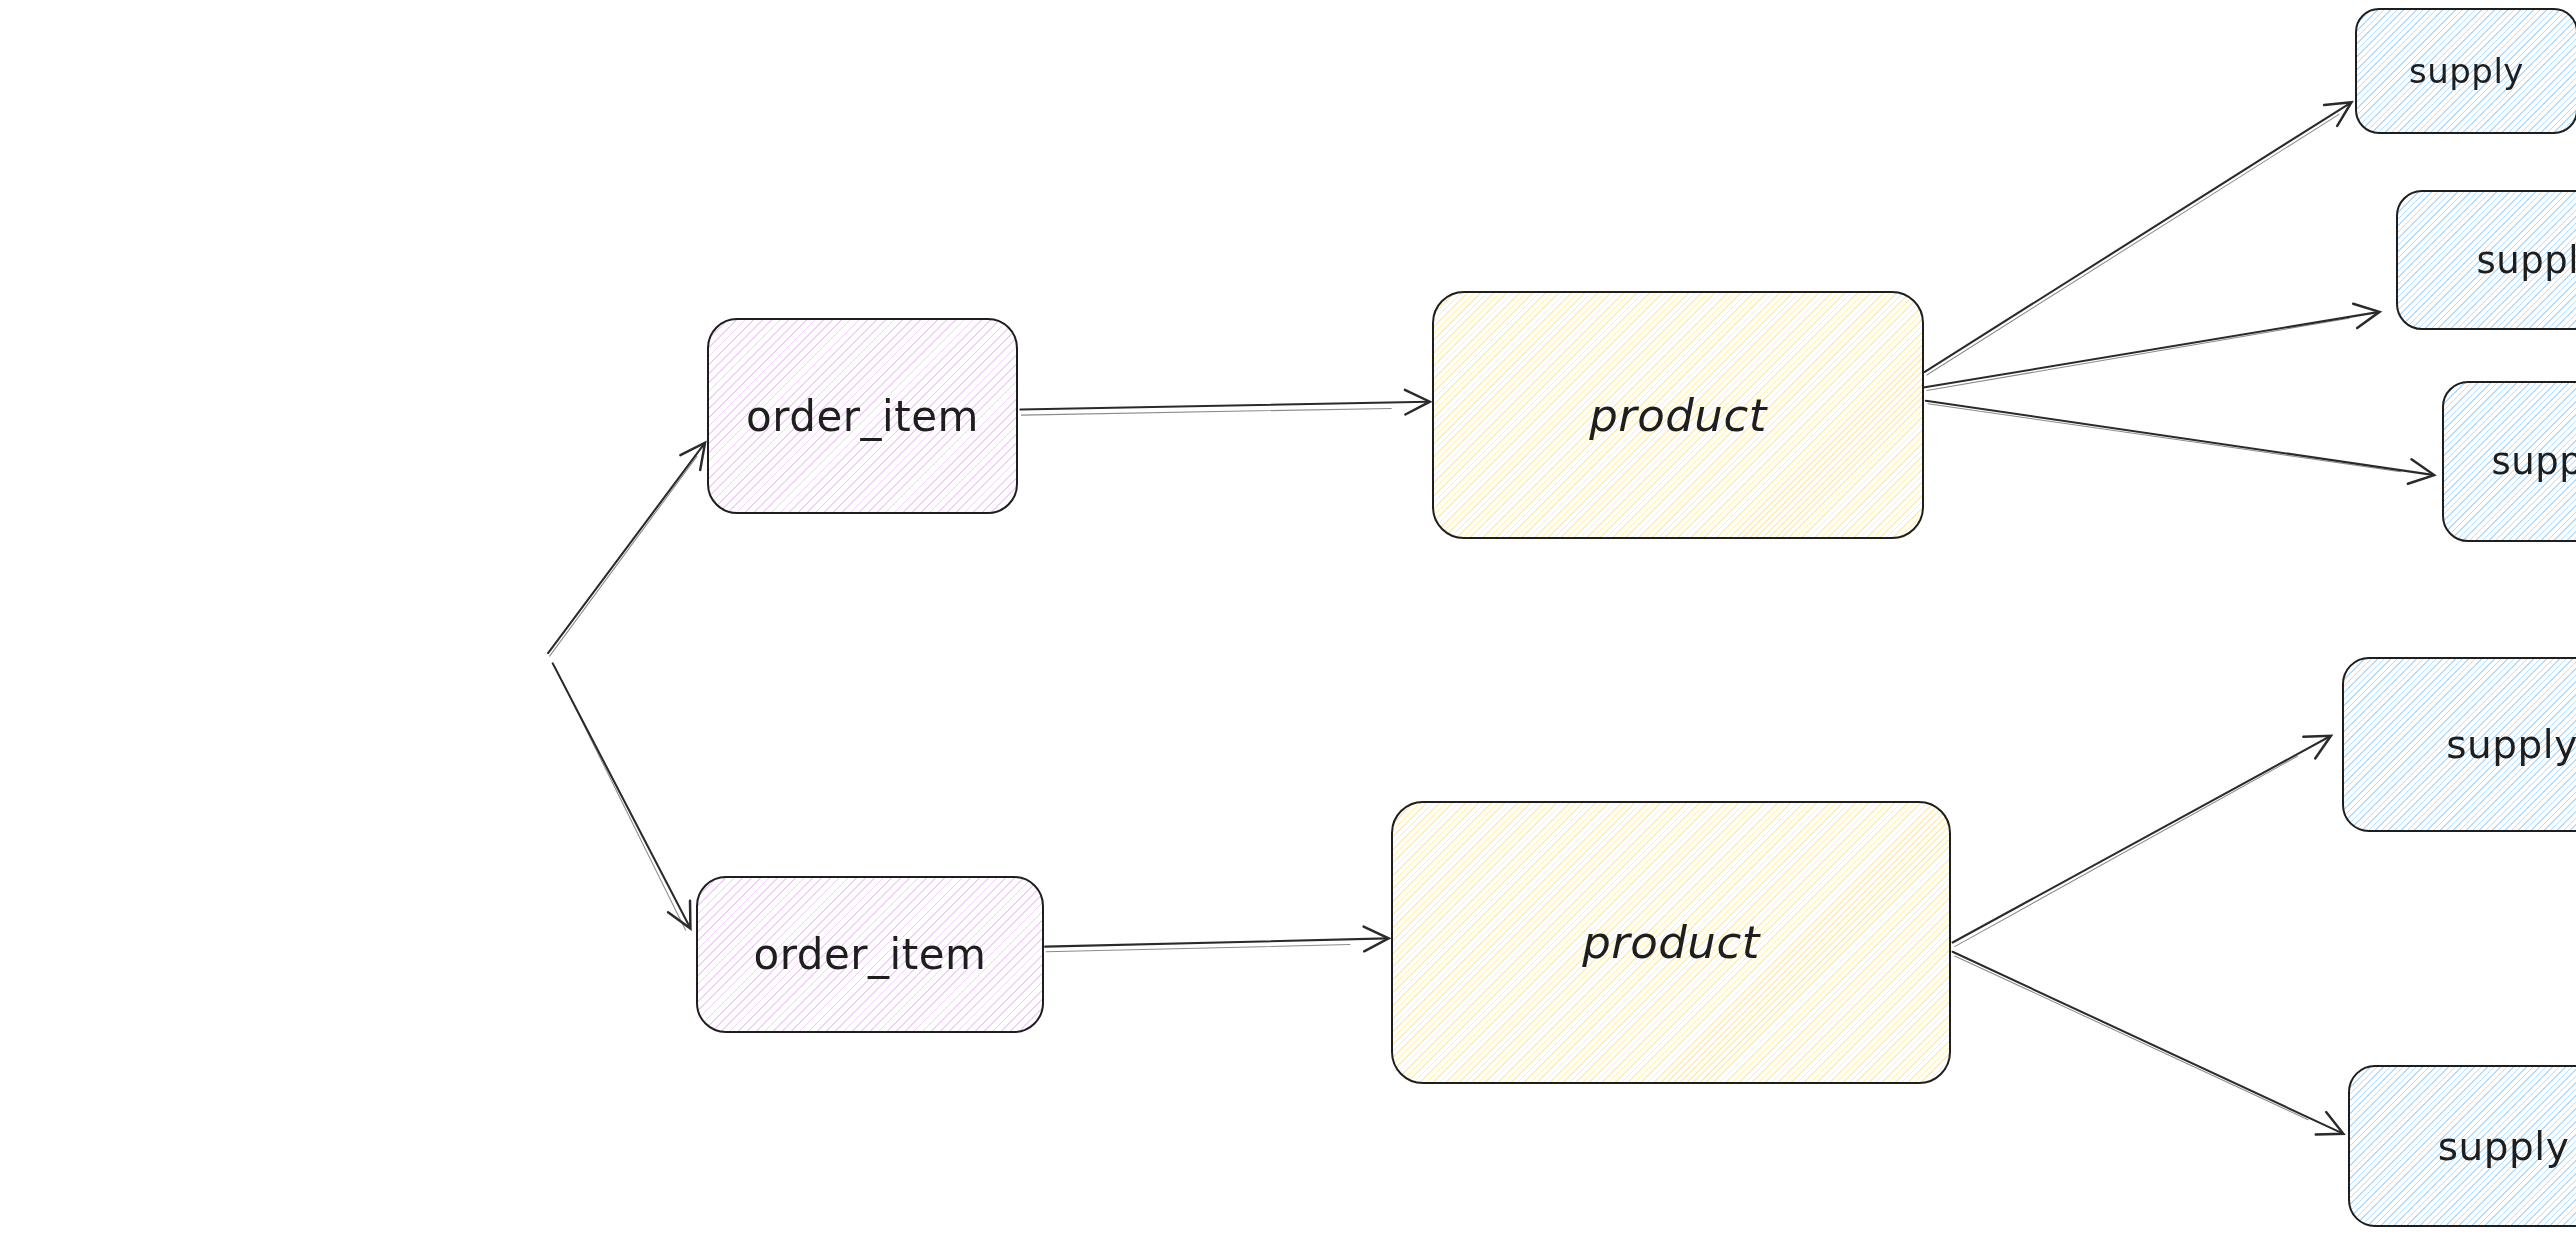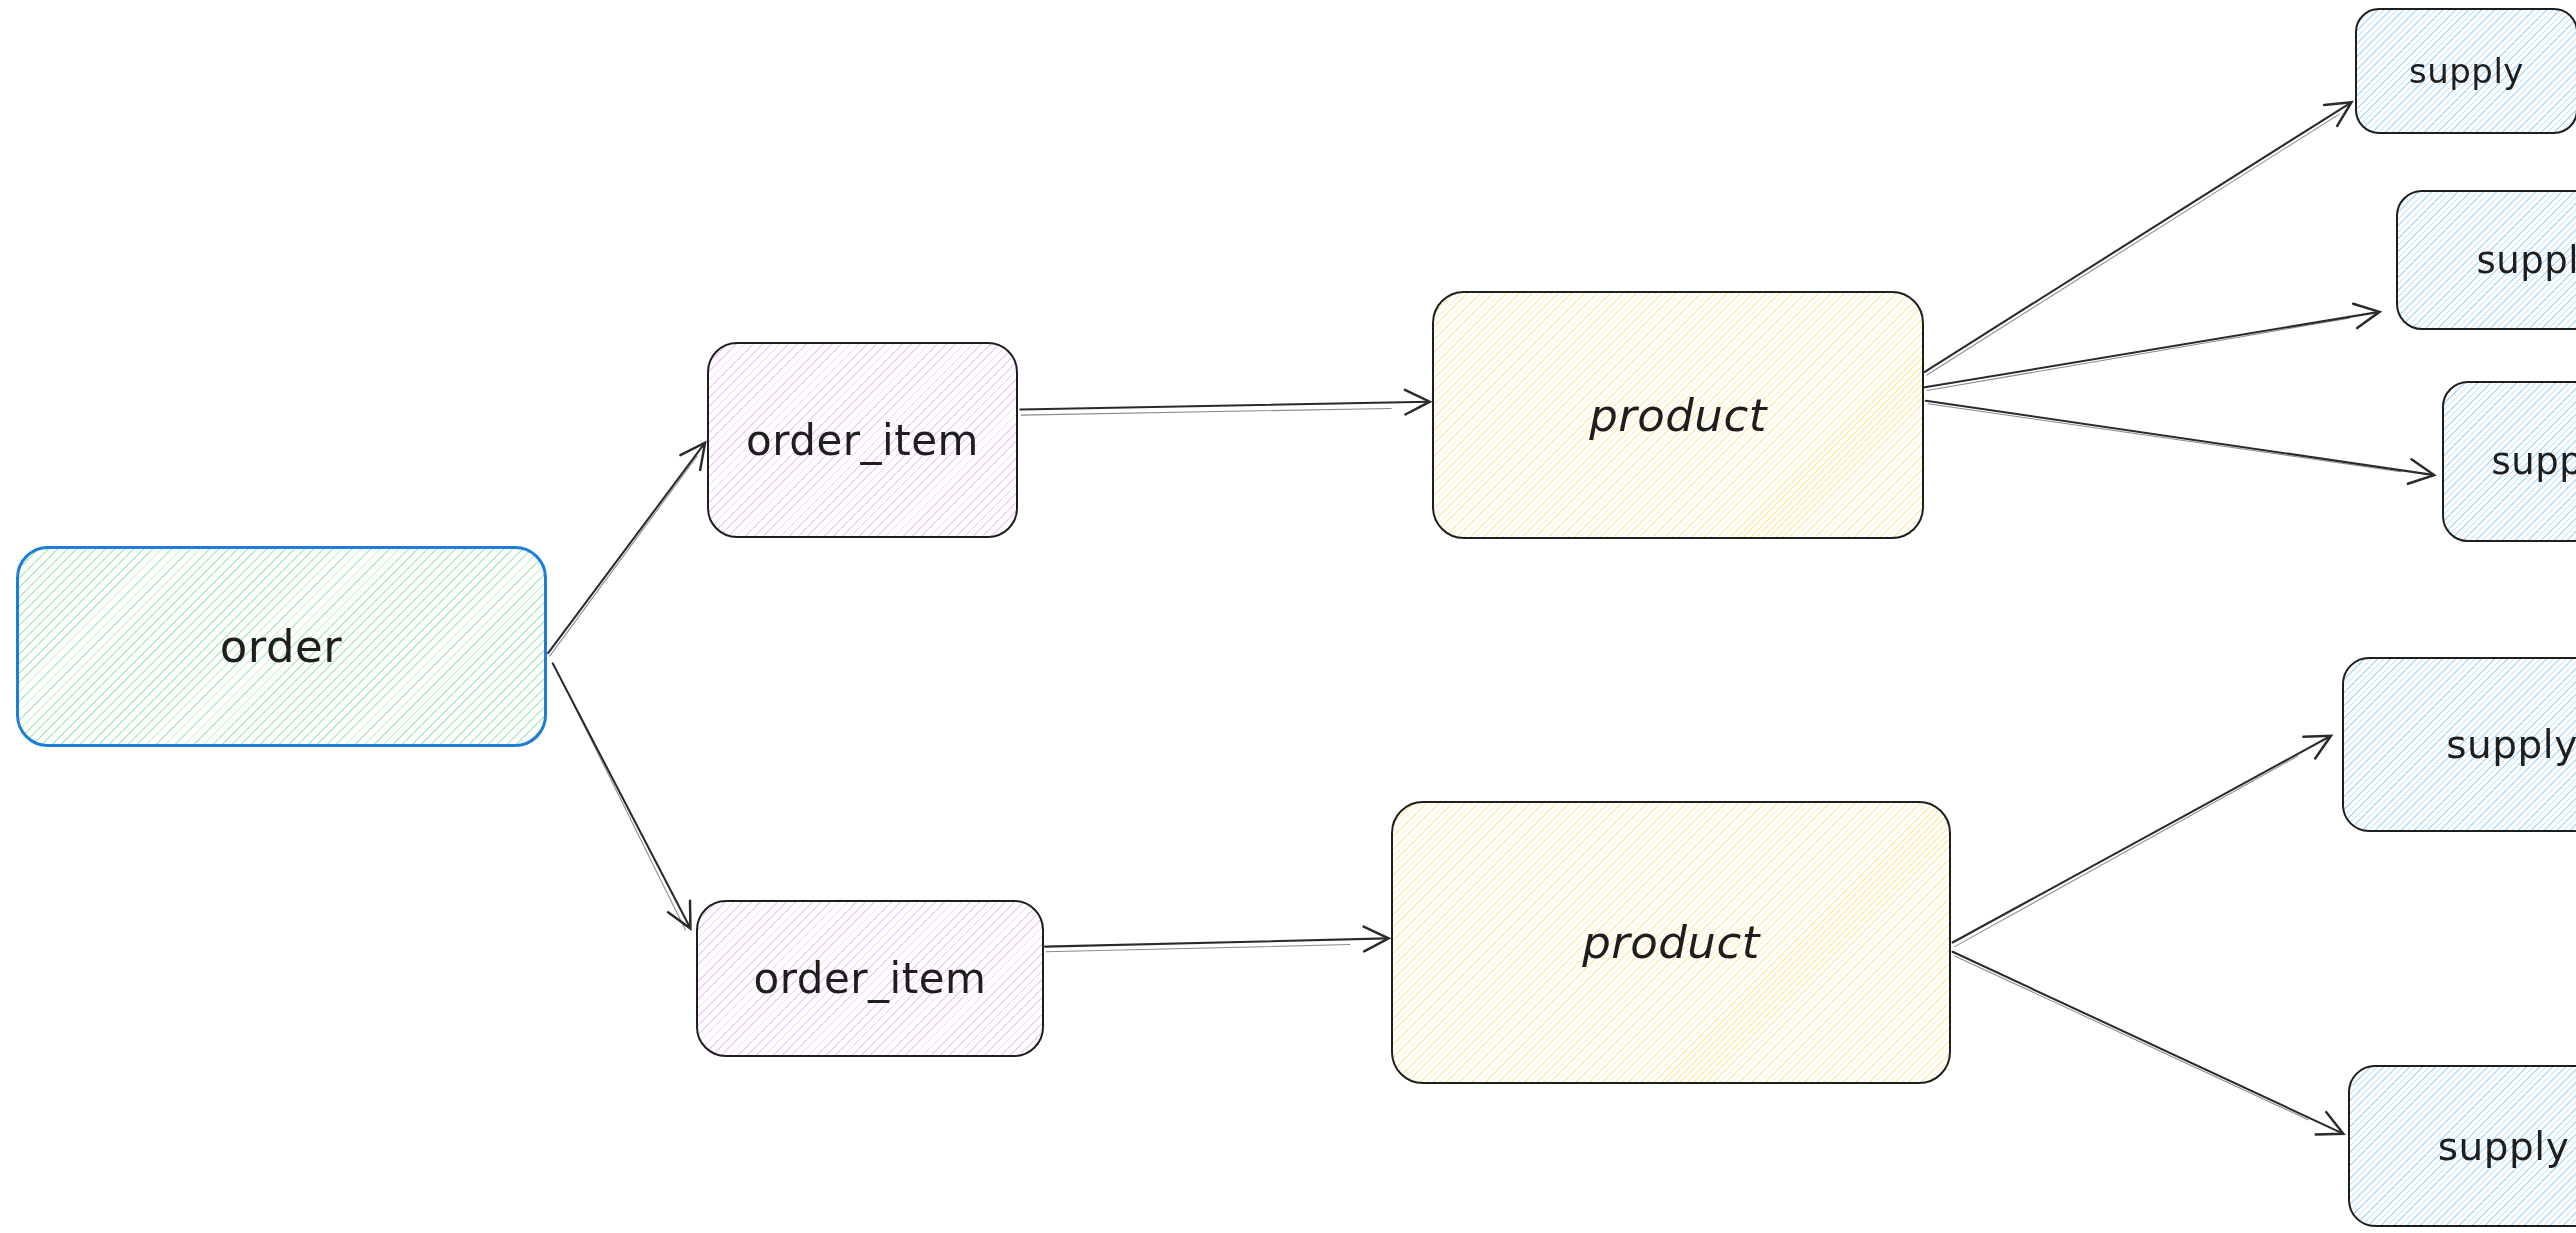--- a/index.html
+++ b/index.html
@@ -32,21 +32,20 @@
   
   .hatch-green {
     background-image: repeating-linear-gradient(135deg,
       rgba(105,219,124,0.50) 0px, rgba(105,219,124,0.50) 1.3px,
       transparent 1.3px, transparent 6.7px);
   }
   .hatch-violet {
     background-image: repeating-linear-gradient(135deg,
       rgba(229,153,247,0.48) 0px, rgba(229,153,247,0.48) 1.2px,
       transparent 1.2px, transparent 6.2px);
-    margin-top: 24px;
   }
   .hatch-yellow {
     background-image: repeating-linear-gradient(135deg,
       rgba(255,212,59,0.42) 0px, rgba(255,212,59,0.42) 1.1px,
       transparent 1.1px, transparent 4.6px);
     font-style: italic;
   }
   .hatch-blue {
     background-image: repeating-linear-gradient(135deg,
       rgba(116,192,252,0.55) 0px, rgba(116,192,252,0.55) 1.1px,
@@ -120,23 +119,20 @@
     <g>
       <line class="arrow-echo" x1="3794" y1="1838" x2="4460" y2="1468"></line>
       <line class="arrow-main" x1="3790" y1="1830" x2="4522" y2="1430" marker-end="url(#head)"></line>
     </g>
     <g>
       <line class="arrow-echo" x1="3794" y1="1856" x2="4480" y2="2174"></line>
       <line class="arrow-main" x1="3790" y1="1848" x2="4546" y2="2200" marker-end="url(#head)"></line>
     </g>
   </svg>
 
-  <div id="node-order" class="node hatch-green border-blue">
-    <span class="label">order</span>
-  </div>
 
   <div id="node-order-item-1" class="node hatch-violet border-dark">
     <span class="label">order_item</span>
   </div>
 
   <div id="node-order-item-2" class="node hatch-violet border-dark">
     <span class="label">order_item</span>
   </div>
 
   <div id="node-product-1" class="node hatch-yellow border-dark">

